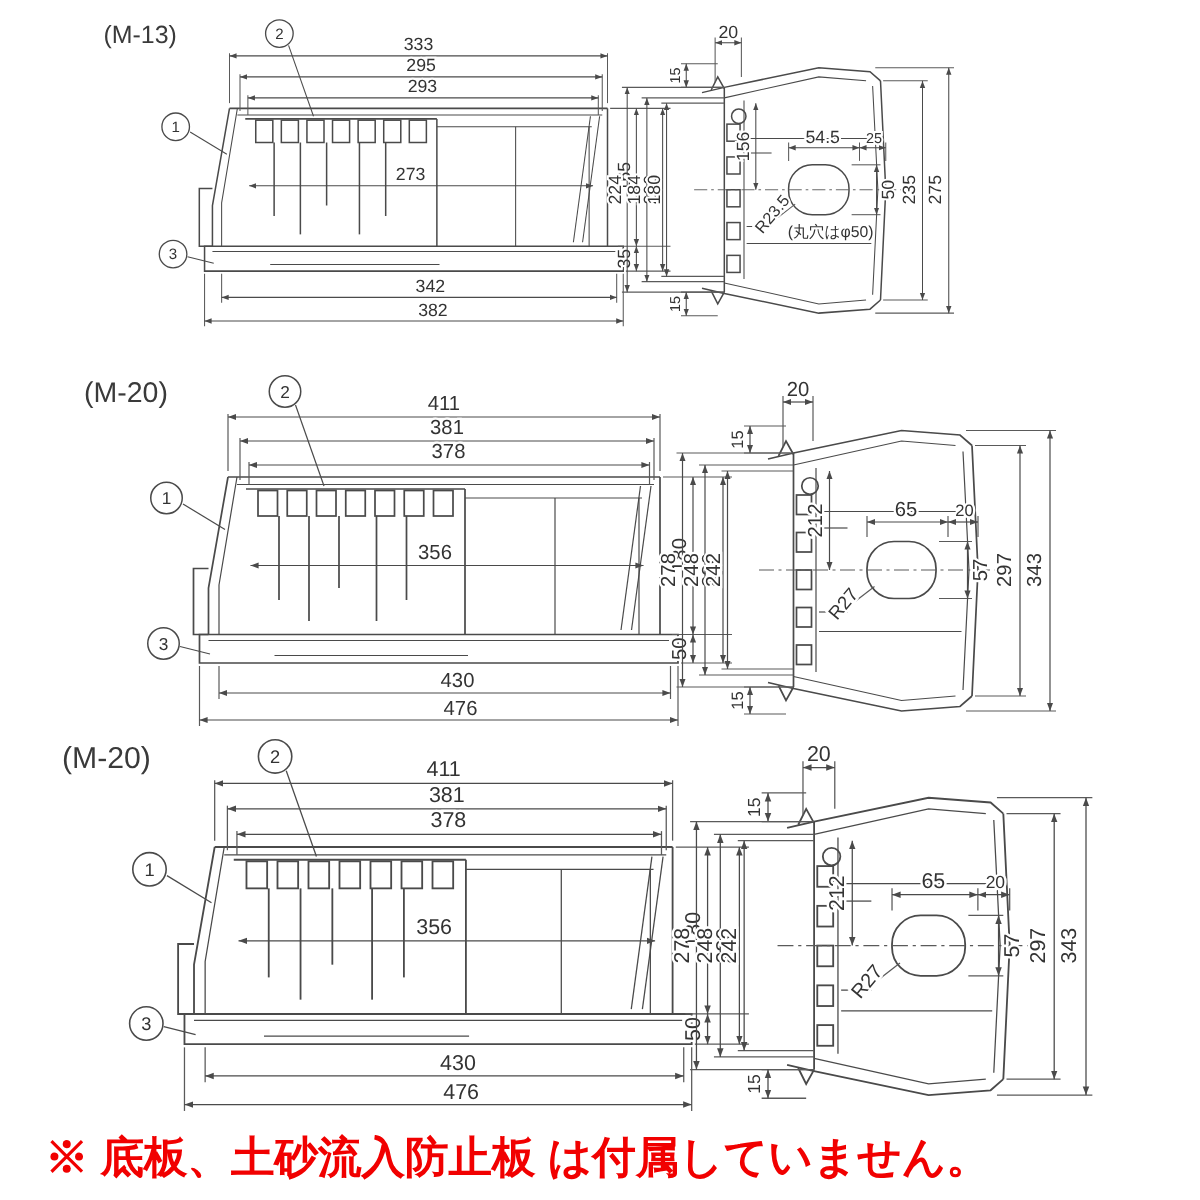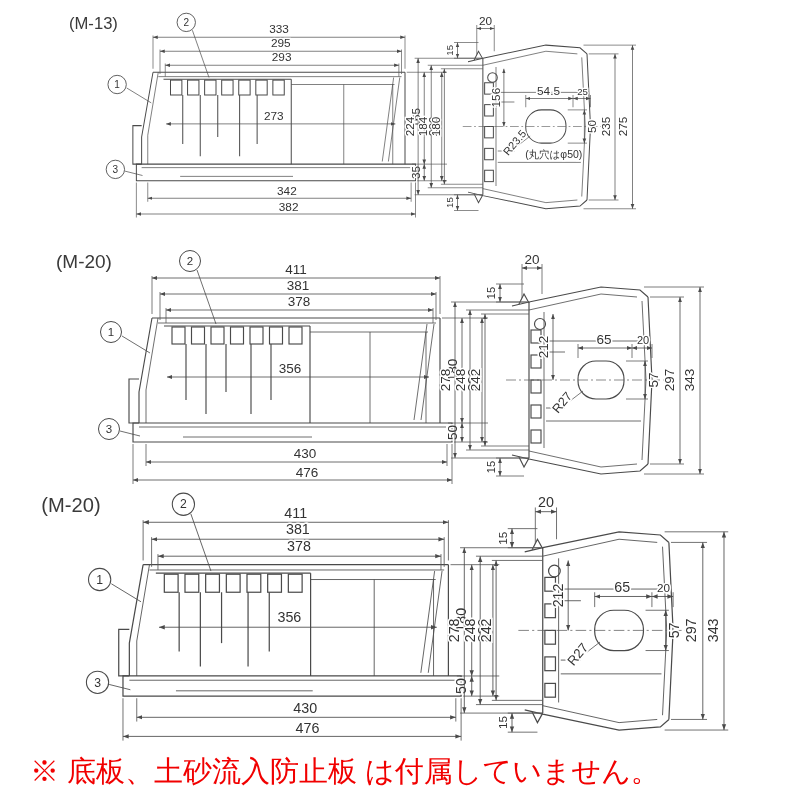--- a/index.html
+++ b/index.html
@@ -17,21 +17,21 @@
   text{fill:#333;font-family:"Liberation Sans",sans-serif;}
   .dimtext{font-size:13.5px;text-anchor:middle;paint-order:stroke;stroke:#fff;stroke-width:3px;}
   .dimtext.small{font-size:11px;}
   .rlabel{font-size:12.5px;paint-order:stroke;stroke:#fff;stroke-width:3px;}
   .hnote{font-size:12px;text-anchor:middle;paint-order:stroke;stroke:#fff;stroke-width:3px;}
   .mlabel{font-size:19px;fill:#3a3a3a;}
   .callout circle{fill:#fff;stroke:#4a4a4a;stroke-width:1;}
   .callout text{font-size:11.5px;text-anchor:middle;}
   .callout line{stroke:#4a4a4a;stroke-width:0.8;}
   .note{position:absolute;left:30px;top:752px;width:770px;
-        font-size:29px;font-weight:normal;color:#f10000;letter-spacing:0px;white-space:nowrap;}
+        font-size:29px;font-weight:bold;color:#f10000;letter-spacing:0px;white-space:nowrap;}
 </style>
 </head>
 <body>
 
 <div class="page">
 <svg id="drawing" width="800" height="748" viewBox="0 0 800 748">
   <defs>
     <marker id="arw" viewBox="0 0 10 10" refX="9" refY="5" markerWidth="7.5" markerHeight="7.5" orient="auto-start-reverse">
       <path d="M0,1.6 L9,5 L0,8.4 z" fill="#4a4a4a"></path>
     </marker>

